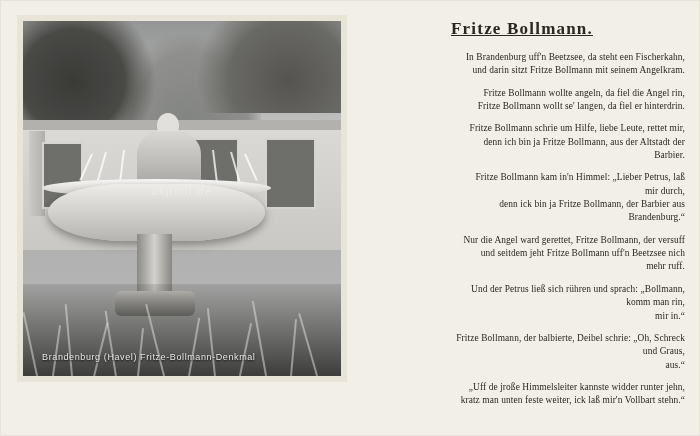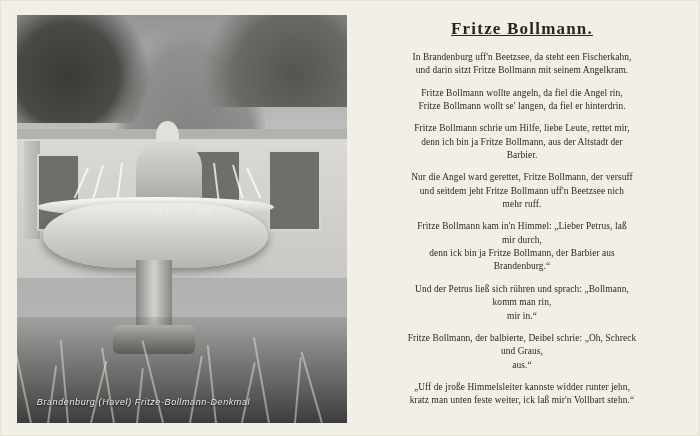--- a/index.html
+++ b/index.html
@@ -20,25 +20,24 @@
     background: #f2efe7;
     box-sizing: border-box;
     border: 1px solid #e7e2d6;
   }
   
   .photo-wrap {
     position: absolute;
     left: 16px;
     top: 14px;
     width: 330px;
-    height: 408px;
+    height: 367px;
     background: #e9e4d8;
-    padding: 0;
+    padding: 6px;
     box-sizing: border-box;
-    font-style: italic;
   }
   .photo {
     position: relative;
     width: 100%;
     height: 100%;
     overflow: hidden;
     background: linear-gradient(#9aa0a0, #b9bcb6);
     filter: saturate(0.25);
   }
   
@@ -216,21 +215,21 @@
     text-align: center;
     font-size: 17px;
     font-weight: bold;
     letter-spacing: 1.2px;
     margin-bottom: 12px;
     text-decoration: underline;
   }
   .stanza {
     font-size: 9.4px;
     line-height: 1.42;
-    text-align: center;
+    text-align: right;
     margin-bottom: 9px;
     letter-spacing: 0.1px;
   }
   .stanza .line { display: block; white-space: nowrap; }
   .stanza.final { margin-top: 4px; }
 </style>
 </head>
 <body>
 
 <div class="card">
@@ -299,33 +298,33 @@
       <span class="line">Fritze Bollmann wollt se' langen, da fiel er hinterdrin.</span>
     </div>
 
     <div class="stanza">
       <span class="line">Fritze Bollmann schrie um Hilfe, liebe Leute, rettet mir,</span>
       <span class="line">denn ich bin ja Fritze Bollmann, aus der Altstadt der</span>
       <span class="line">Barbier.</span>
     </div>
 
     <div class="stanza">
-      <span class="line">Nur die Angel ward gerettet, Fritze Bollmann, der versuff</span>
-      <span class="line">und seitdem jeht Fritze Bollmann uff'n Beetzsee nich</span>
-      <span class="line">mehr ruff.</span>
-    </div>
-
-    <div class="stanza">
       <span class="line">Fritze Bollmann kam in'n Himmel: „Lieber Petrus, laß</span>
       <span class="line">mir durch,</span>
       <span class="line">denn ick bin ja Fritze Bollmann, der Barbier aus</span>
       <span class="line">Brandenburg.“</span>
     </div>
 
     <div class="stanza">
+      <span class="line">Nur die Angel ward gerettet, Fritze Bollmann, der versuff</span>
+      <span class="line">und seitdem jeht Fritze Bollmann uff'n Beetzsee nich</span>
+      <span class="line">mehr ruff.</span>
+    </div>
+
+    <div class="stanza">
       <span class="line">Und der Petrus ließ sich rühren und sprach: „Bollmann,</span>
       <span class="line">komm man rin,</span>
       <span class="line">mir in.“</span>
     </div>
 
     <div class="stanza">
       <span class="line">Fritze Bollmann, der balbierte, Deibel schrie: „Oh, Schreck</span>
       <span class="line">und Graus,</span>
       <span class="line">aus.“</span>
     </div>

